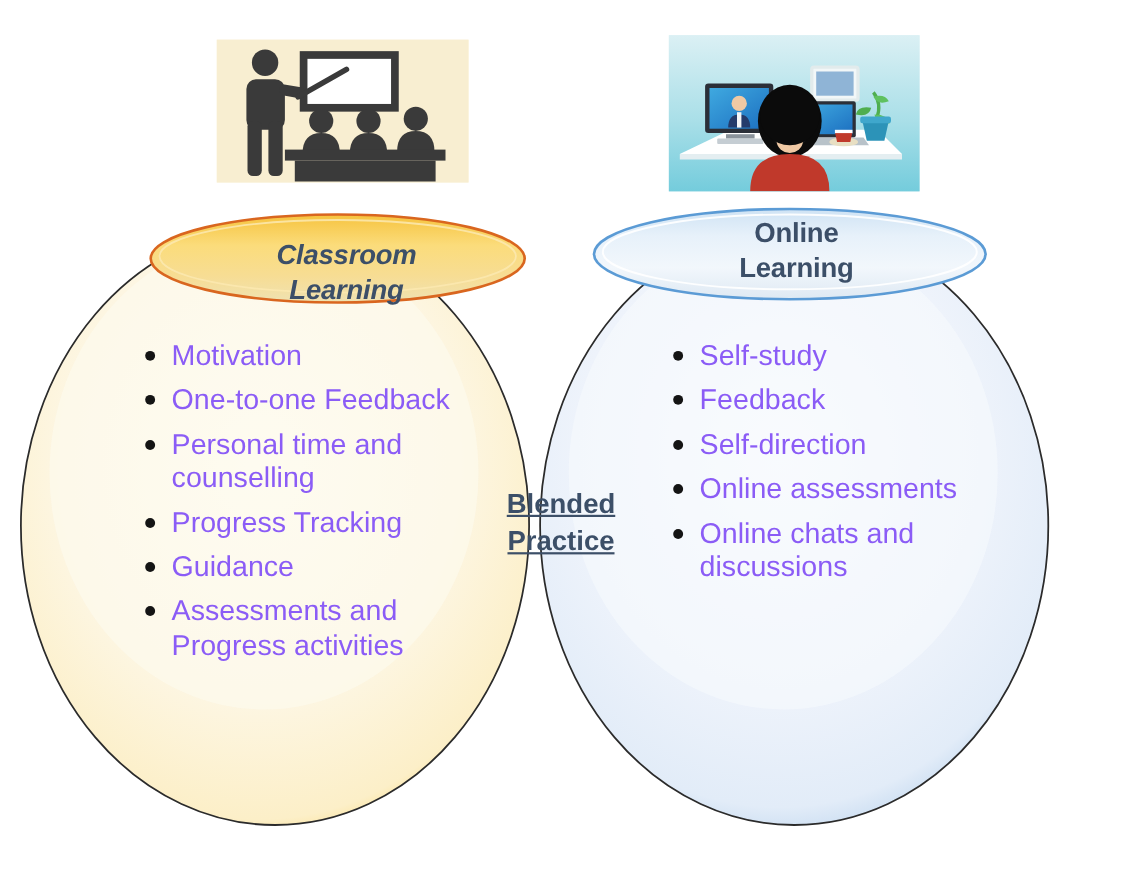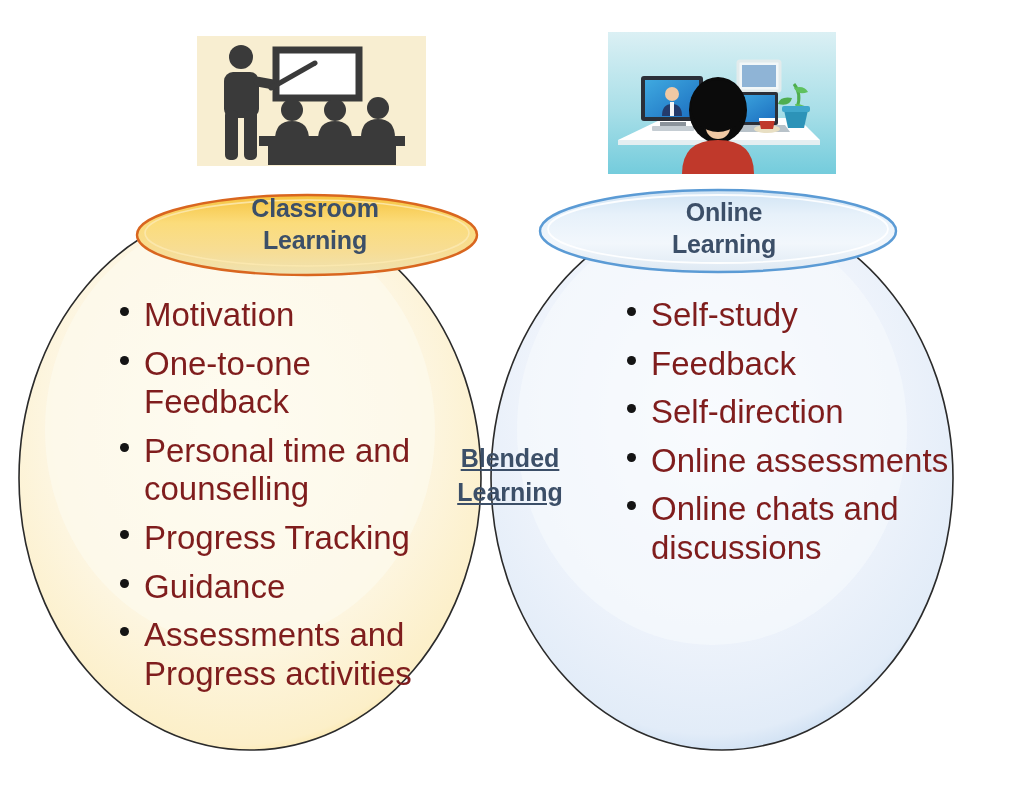--- a/index.html
+++ b/index.html
@@ -48,63 +48,63 @@
     position: absolute;
     text-align: center;
     color: #3C4F68;
     font-weight: bold;
     font-size: 25px;
     line-height: 1.28;
     letter-spacing: -0.2px;
     white-space: pre-line;
     pointer-events: none;
   }
-  #title-left  { left: 180px; top: 192px; width: 270px; }
+  #title-left  { left: 180px; top: 216px; width: 270px; font-style: italic; }
   #title-right { left: 592px; top: 196px; width: 264px; }
 
   #center-label {
     position: absolute;
     left: 425px; top: 442px;
     width: 170px;
     text-align: center;
     color: #3C4F68;
     font-weight: bold;
     font-size: 25px;
     line-height: 1.34;
     text-decoration: underline;
     text-underline-offset: 2px;
     white-space: pre-line;
   }
 
   .bullet-list {
     position: absolute;
     list-style: none;
-    margin: 0;
+    margin: 12px;
     padding: 0;
-    color: #7f1d1d;
-    font-size: 33px;
+    color: #8b5cf6;
+    font-size: 26px;
     line-height: 1.17;
   }
   .bullet-list li {
     position: relative;
     padding-left: 28px;
     margin-bottom: 10px;
   }
   .bullet-list li::before {
     content: "";
     position: absolute;
     left: 4px;
     top: 11px;
     width: 9px;
     height: 9px;
     border-radius: 50%;
     background: #141414;
   }
   #list-left  { left: 116px; top: 296px; width: 305px; }
-  #list-right { left: 623px; top: 296px; width: 330px; }
+  #list-right { left: 596px; top: 296px; width: 330px; }
 </style>
 </head>
 <body>
 
 <div id="stage">
 
   <svg class="venn-svg" viewBox="0 0 1023 805">
     <defs>
 
       <radialGradient id="gradLeft" cx="47%" cy="40%" r="72%">
@@ -287,15 +287,15 @@
 
   <ul class="bullet-list" id="list-right">
     <li>Self-study</li>
     <li>Feedback</li>
     <li>Self-direction</li>
     <li>Online assessments</li>
     <li>Online chats and discussions</li>
   </ul>
 
   <div id="center-label">Blended
-Learning</div>
+Practice</div>
 
 </div>
 
 </body></html>

